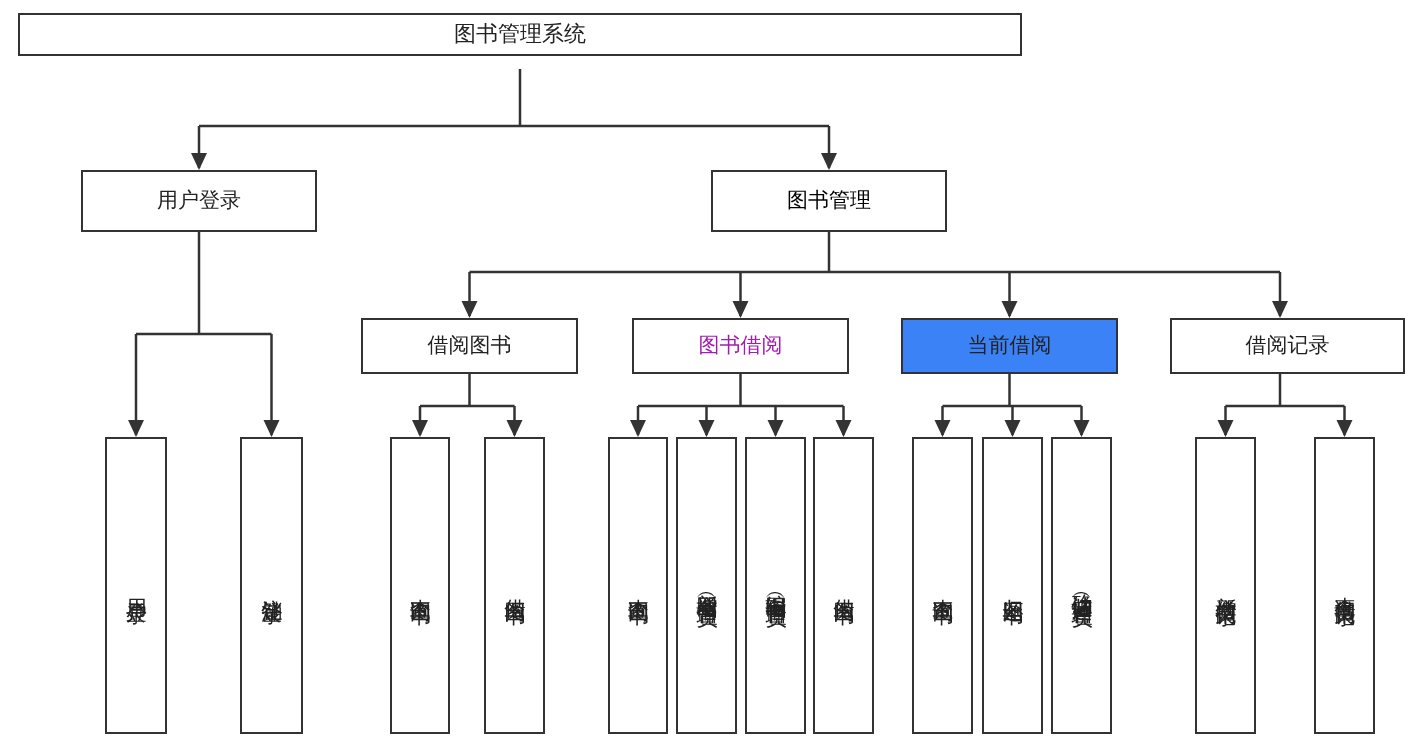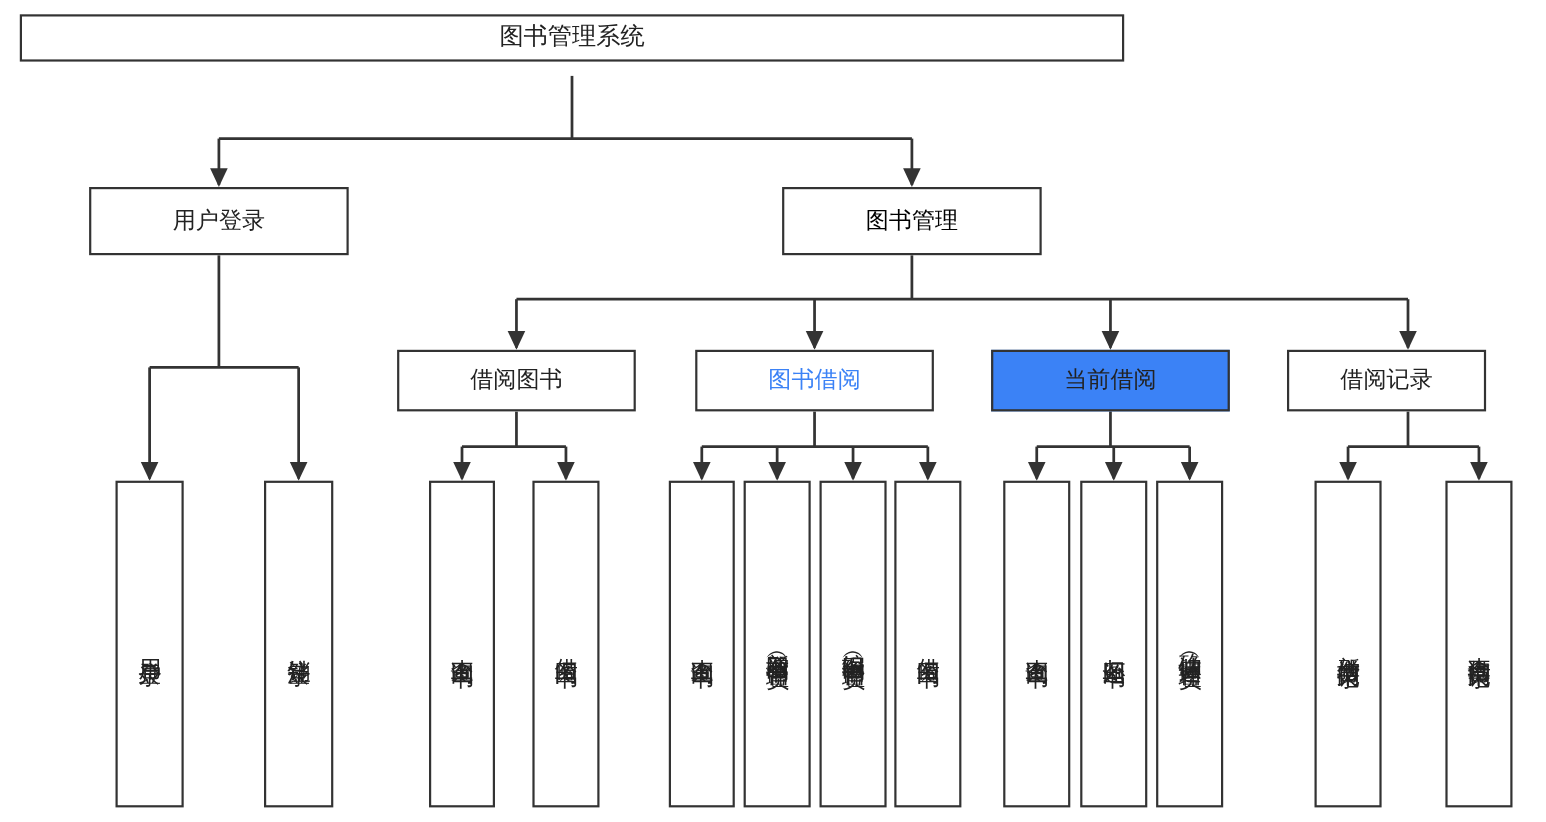--- a/index.html
+++ b/index.html
@@ -129,26 +129,26 @@
       <div class="node-box" style="left: 81px; top: 170px; width: 236px; height: 62px; border-color: rgb(51, 51, 51); background: rgb(255, 255, 255);">
         <span class="node-label-h" style="color: rgb(34, 34, 34);">用户登录</span>
       </div>
       <div class="node-box" style="left: 711px; top: 170px; width: 236px; height: 62px; border-color: rgb(51, 51, 51); background: rgb(255, 255, 255);">
         <span class="node-label-h" style="color: #000000;">图书管理</span>
       </div>
       <div class="node-box" style="left: 361px; top: 318px; width: 217px; height: 56px; border-color: rgb(51, 51, 51); background: rgb(255, 255, 255);">
         <span class="node-label-h" style="color: rgb(34, 34, 34);">借阅图书</span>
       </div>
       <div class="node-box" style="left: 632px; top: 318px; width: 217px; height: 56px; border-color: rgb(51, 51, 51); background: rgb(255, 255, 255);">
-        <span class="node-label-h" style="color: #3b82f6;">图书借阅</span>
+        <span class="node-label-h" style="color: #a21caf;">图书借阅</span>
       </div>
       <div class="node-box" style="left: 901px; top: 318px; width: 217px; height: 56px; border-color: rgb(51, 51, 51); background: #3b82f6;">
         <span class="node-label-h" style="color: rgb(34, 34, 34);">当前借阅</span>
       </div>
-      <div class="node-box" style="left: 1170px; top: 318px; width: 181px; height: 56px; border-color: rgb(51, 51, 51); background: rgb(255, 255, 255);">
+      <div class="node-box" style="left: 1170px; top: 318px; width: 235px; height: 56px; border-color: rgb(51, 51, 51); background: rgb(255, 255, 255);">
         <span class="node-label-h" style="color: rgb(34, 34, 34);">借阅记录</span>
       </div>
       <div class="node-box" style="left: 105px; top: 437px; width: 62px; height: 297px; border-color: rgb(51, 51, 51); background: rgb(255, 255, 255);">
         <span class="node-label-v" style="color: rgb(34, 34, 34);">用户登录</span>
       </div>
       <div class="node-box" style="left: 240px; top: 437px; width: 63px; height: 297px; border-color: rgb(51, 51, 51); background: rgb(255, 255, 255);">
         <span class="node-label-v" style="color: rgb(34, 34, 34);">注销登录</span>
       </div>
       <div class="node-box" style="left: 390px; top: 437px; width: 60px; height: 297px; border-color: rgb(51, 51, 51); background: rgb(255, 255, 255);">
         <span class="node-label-v" style="color: rgb(34, 34, 34);">查询图书</span>

